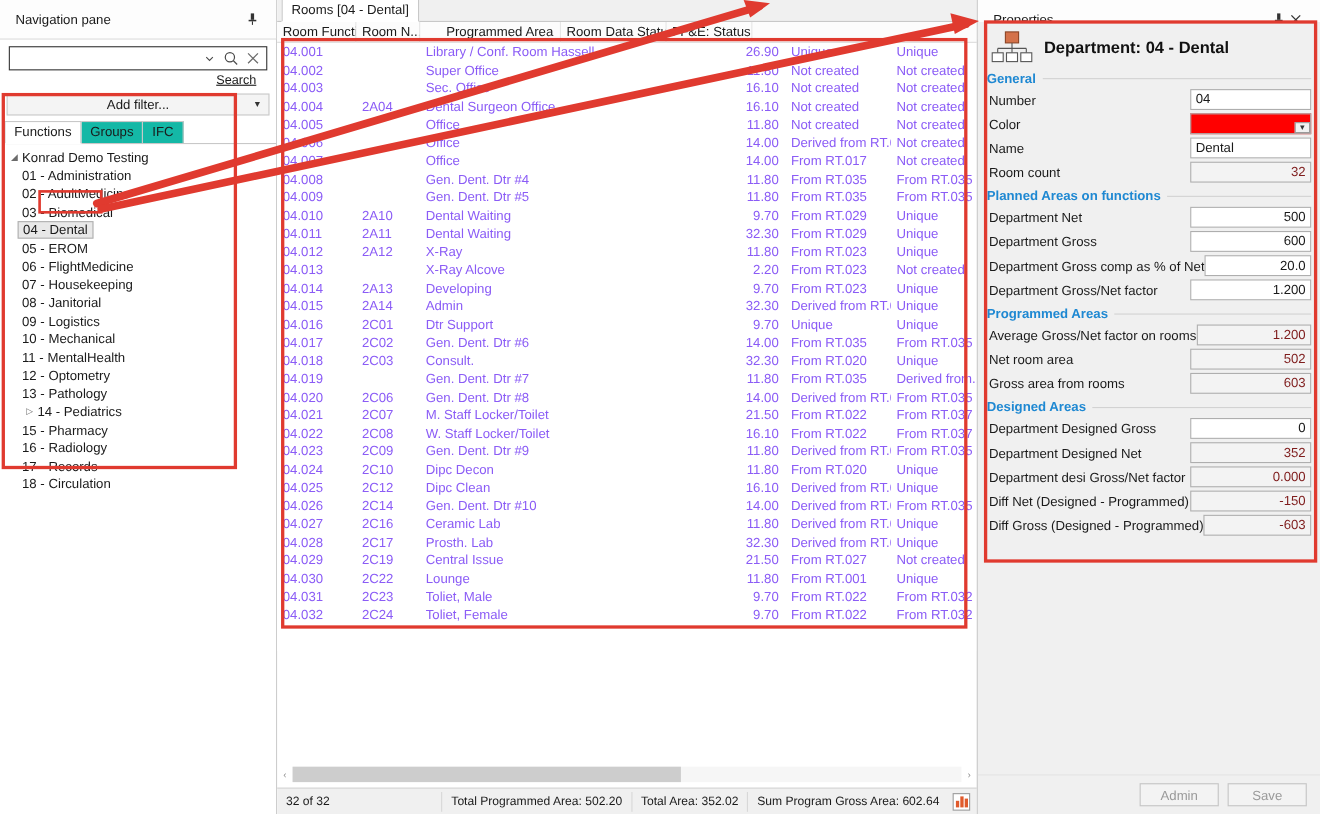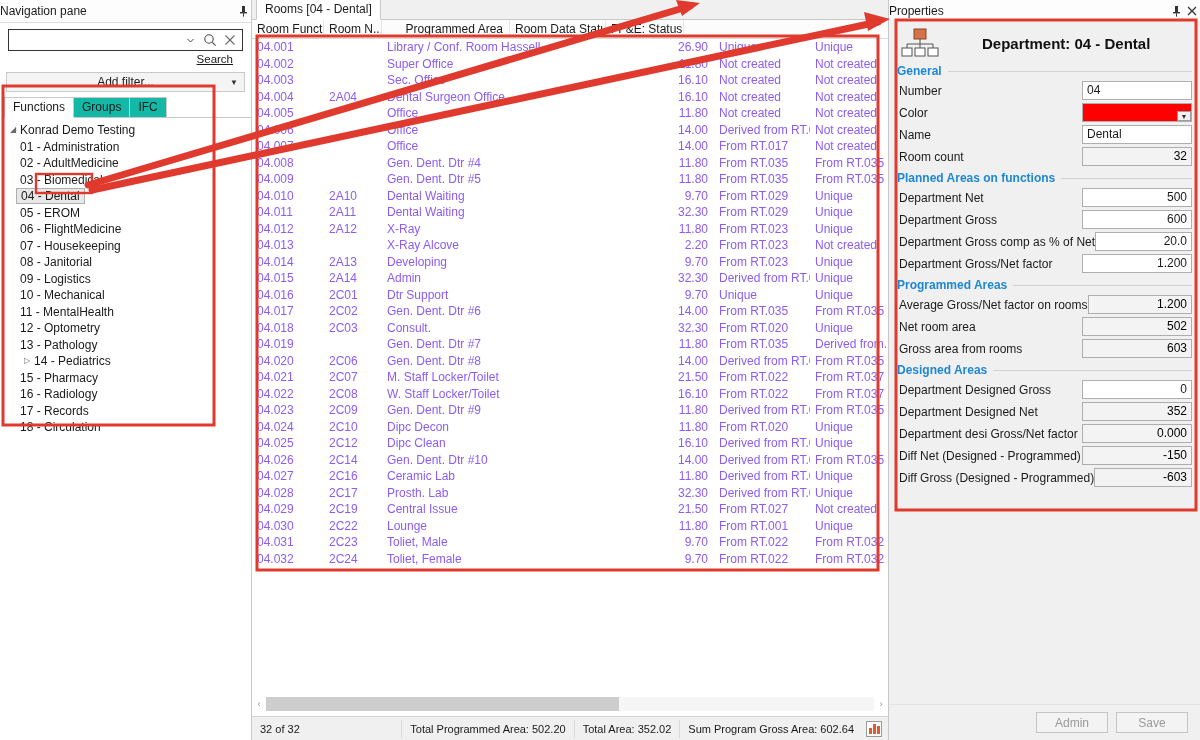--- a/index.html
+++ b/index.html
@@ -10,24 +10,24 @@
     background: #ffffff;
     font-family: "Liberation Sans", sans-serif;
     font-size: 12px;
     color: #1a1a1a;
     -webkit-font-smoothing: antialiased;
   }
   #app { position: relative; width: 1200px; height: 740px; background:#f0f0f0; }
 
   
   .panel-title {
-    height: 23px; line-height: 20px;
+    height: 36px; line-height: 20px;
     background: #fdfdfd;
     border-bottom: 1px solid #dcdcdc;
-    padding: 0 0;
+    padding: 0 14px;
     font-size: 12px;
     color: #1a1a1a;
     display:flex; align-items:center;
   }
   .panel-title .ttl { flex: 1 1 auto; }
   .panel-title .ttlbtn {
     width: 16px; height: 16px; display:inline-flex;
     align-items:center; justify-content:center;
     font-size: 12px; color:#333; cursor:default;
   }
@@ -135,35 +135,35 @@
   .sb-chart-icon i { position:absolute; bottom:2px; width:3px; background:#e05a2b; display:block;}
 
   
   #props {
     position:absolute; left:888px; top:0; width:312px; height:740px;
     background:#f0f0f0; border-left:1px solid #c8c8c8;
   }
   .props-inner { position:absolute; left:0; top:20px; right:0; bottom:36px; background:#f0f0f0; padding:6px 8px 0 8px; overflow:hidden; }
   .props-head { display:flex; align-items:center; gap:10px; margin: 2px 0 6px 4px; }
   .dept-icon { width:38px; height:30px; position:relative; }
-  .props-title { font-size:15px; font-weight:bold; color:#111;margin-left:33px; }
+  .props-title { font-size:15px; font-weight:bold; color:#111; }
 
   .group { margin-top:4px; }
   .group-hdr { display:flex; align-items:center; gap:6px; margin-bottom:2px;}
   .group-hdr .gname { color:#1e88d2; font-weight:bold; font-size:12px; white-space:nowrap; }
   .group-hdr .gline { flex:1 1 auto; height:1px; background:#d2d2d2; }
   .prow { display:flex; align-items:center; height:21px; margin-bottom:1px; }
   .plabel { flex:1 1 auto; font-size:12px; color:#1a1a1a; padding-left:2px; white-space:nowrap; }
   .pfield {
     width:110px; height:19px; border:1px solid #aeaeae; background:#ffffff;
     font-size:12px; line-height:17px; text-align:right; padding:0 4px; color:#1a1a1a;
     overflow:hidden; white-space:nowrap;
   }
   .pfield.left { text-align:left; }
-  .pfield.ro { background:#f3f3f3; color:#000000; }
+  .pfield.ro { background:#f3f3f3; color:#7f1d1d; }
   .pfield.color { background:#ff0000; position:relative; padding:0; }
   .pfield.color .cbtn {
     position:absolute; right:0; bottom:0; width:14px; height:10px;
     background:#f1f1f1; border:1px solid #9a9a9a; display:flex;
     align-items:center; justify-content:center; font-size:7px; color:#333;
   }
   .props-footer {
     position:absolute; left:0; right:0; bottom:0; height:36px;
     background:#f0f0f0; display:flex; align-items:center; justify-content:flex-end;
     gap:8px; padding-right:12px; border-top:1px solid #e3e3e3;

